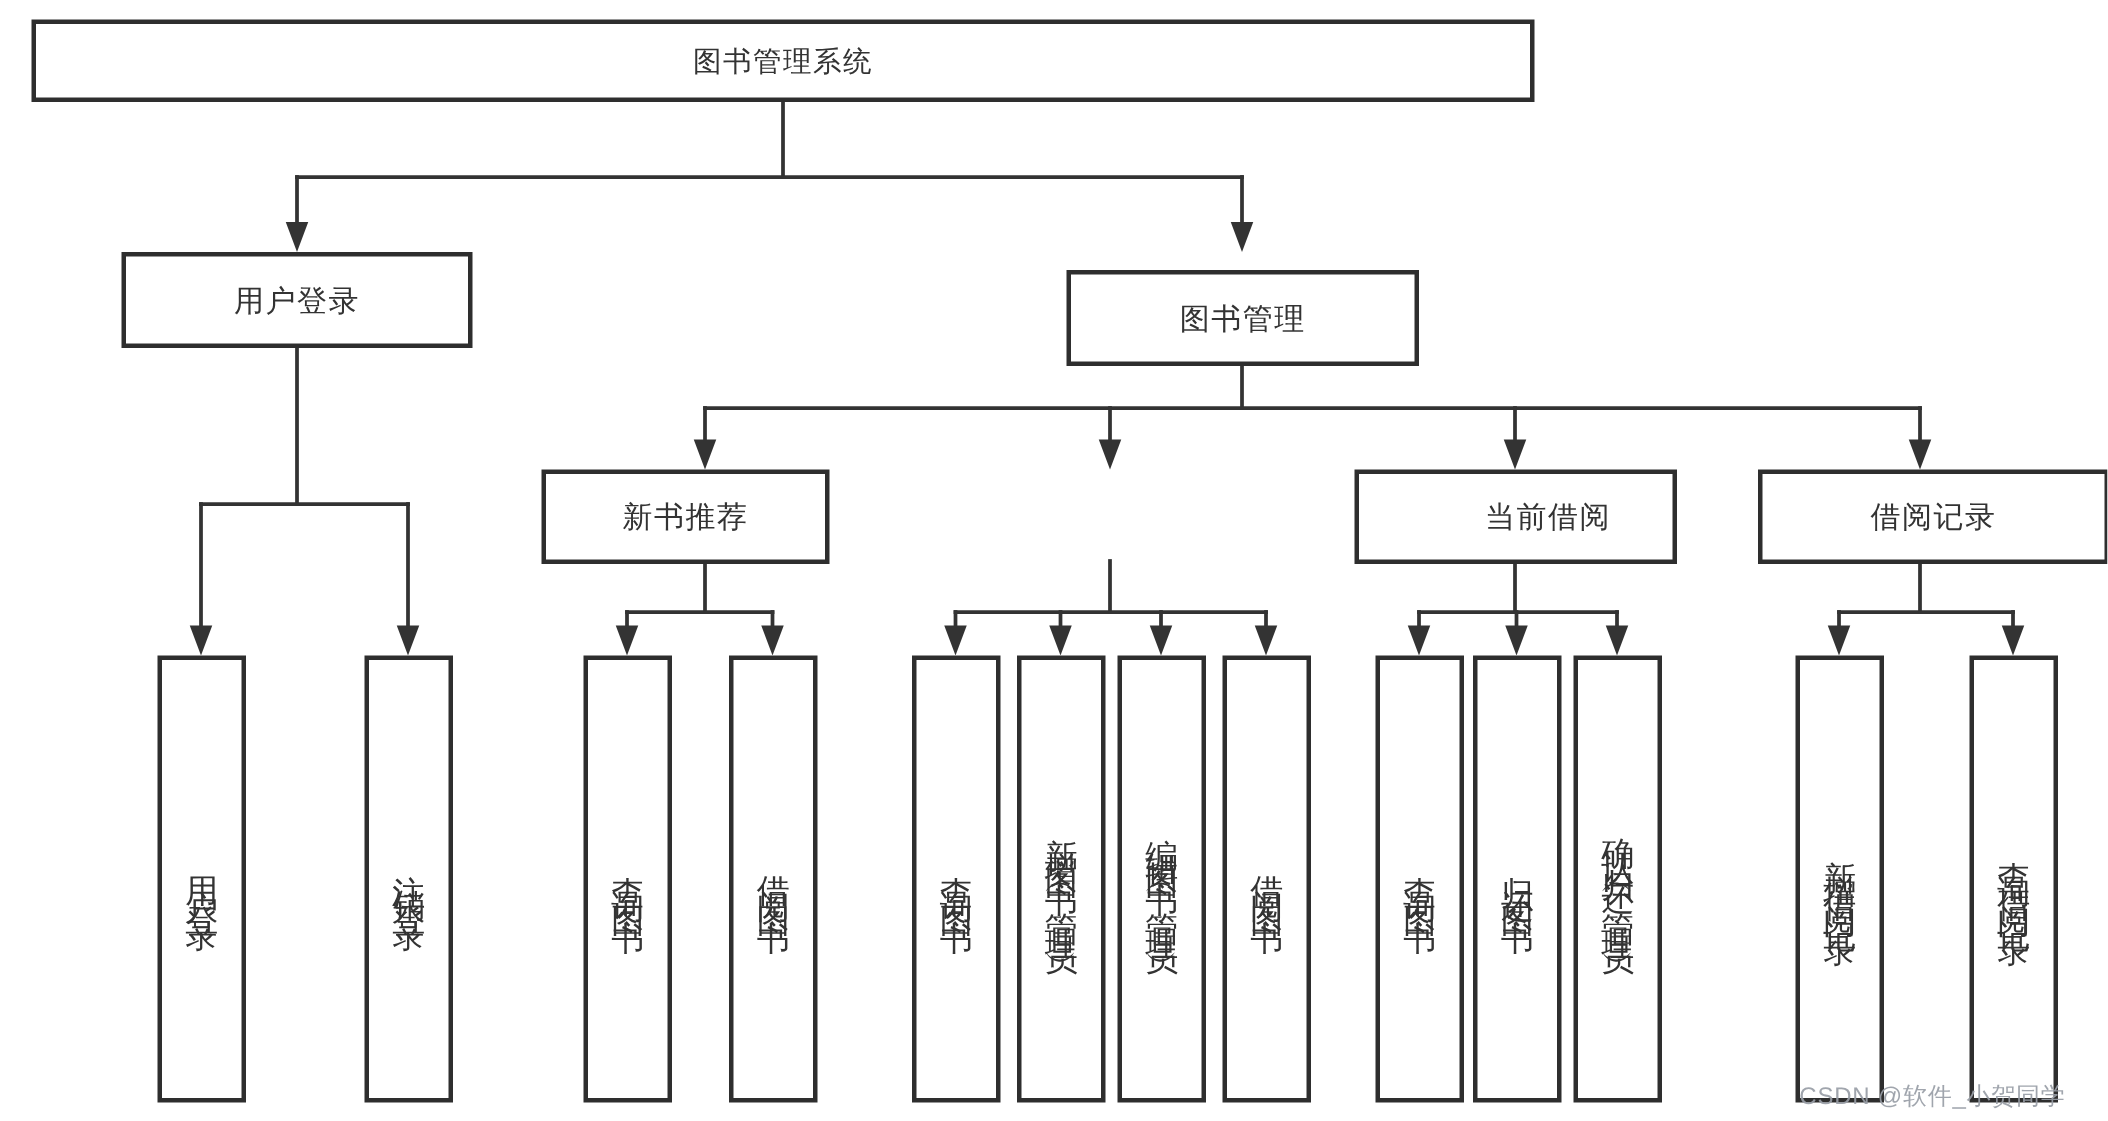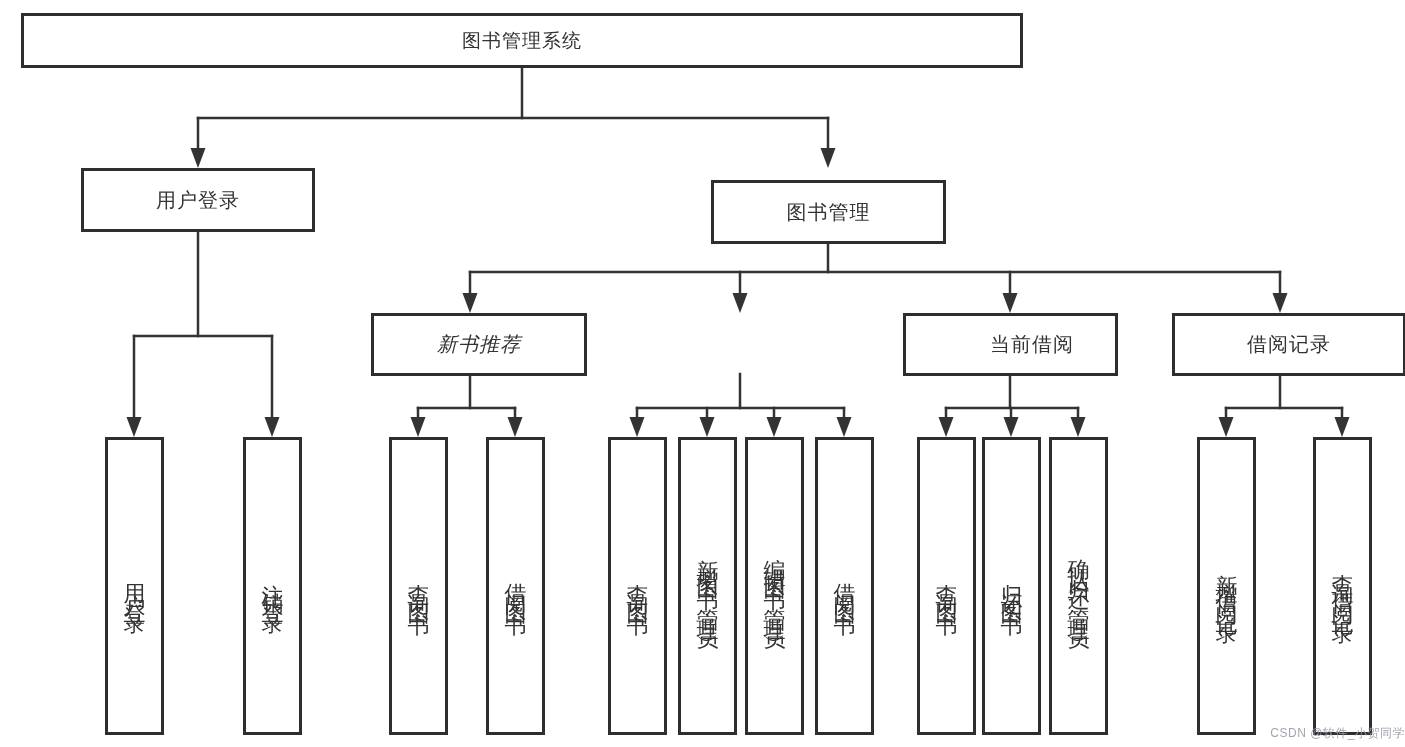--- a/index.html
+++ b/index.html
@@ -40,44 +40,44 @@
     font-size: 22px;
     line-height: 1;
     letter-spacing: 10px;
   }
   
   .n-root  { left: 21px;  top: 13px;  width: 1002px; height: 55px; align-items: center; }
   
   .n-l2a   { left: 81px;  top: 168px; width: 234px; height: 64px; }
   .n-l2b   { left: 711px; top: 168px; width: 235px; height: 64px; margin-top: 12px; }
   
-  .n-l3a   { left: 371px;  top: 313px; width: 216px; height: 63px; font-style: italic; }
+  .n-l3a   { left: 361px;  top: 313px; width: 192px; height: 63px; }
   .n-l3b   { left: 633px;  top: 313px; width: 215px; height: 63px; }
   .n-l3c   { left: 903px;  top: 313px; width: 215px; height: 63px; padding-left: 43px; }
   .n-l3d   { left: 1172px; top: 313px; width: 234px; height: 63px; }
   
   .leaf { top: 437px; width: 59px; height: 298px; }
   .n-lf1  { left: 105px; }
   .n-lf2  { left: 243px; }
   .n-lf3  { left: 389px; }
   .n-lf4  { left: 486px; }
   .n-lf5  { left: 608px; }
   .n-lf6  { left: 678px; }
   .n-lf7  { left: 745px; }
   .n-lf8  { left: 815px; }
   .n-lf9  { left: 917px; }
   .n-lf10 { left: 982px; }
   .n-lf11 { left: 1049px; }
   .n-lf12 { left: 1197px; }
   .n-lf13 { left: 1313px; }
   .watermark {
     position: absolute;
-    right: 0;
+    right: 28px;
     bottom: 5px;
-    font-size: 12px;
+    font-size: 16px;
     color: rgba(152, 157, 166, 0.92);
     letter-spacing: 0.5px;
     white-space: nowrap;
     z-index: 3;
   }
 </style>
 </head>
 <body>
 
 <div class="stage">

